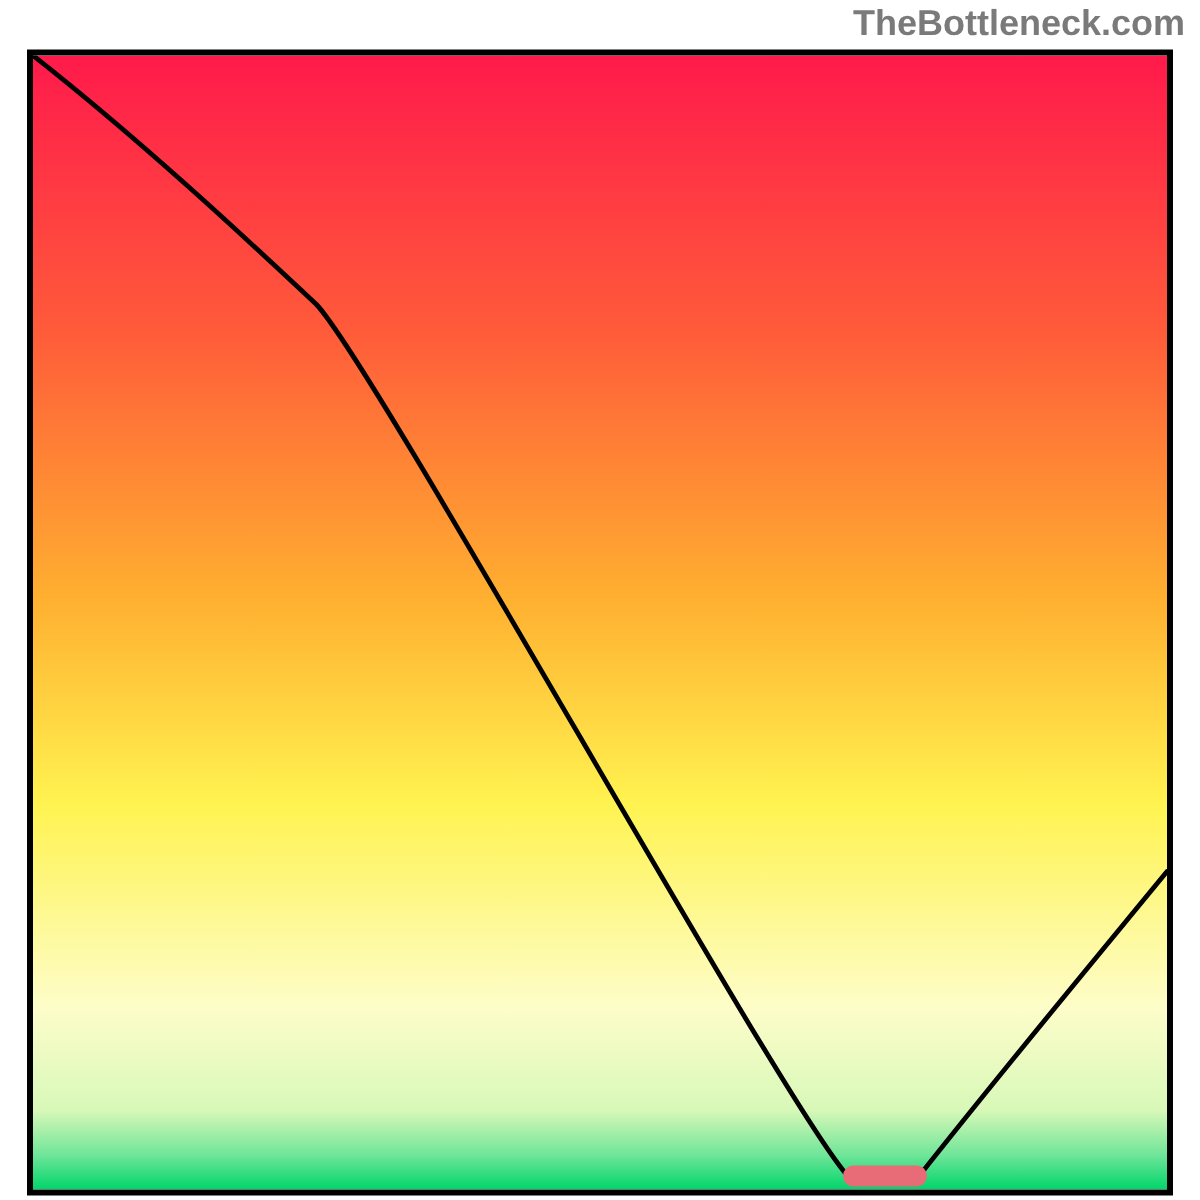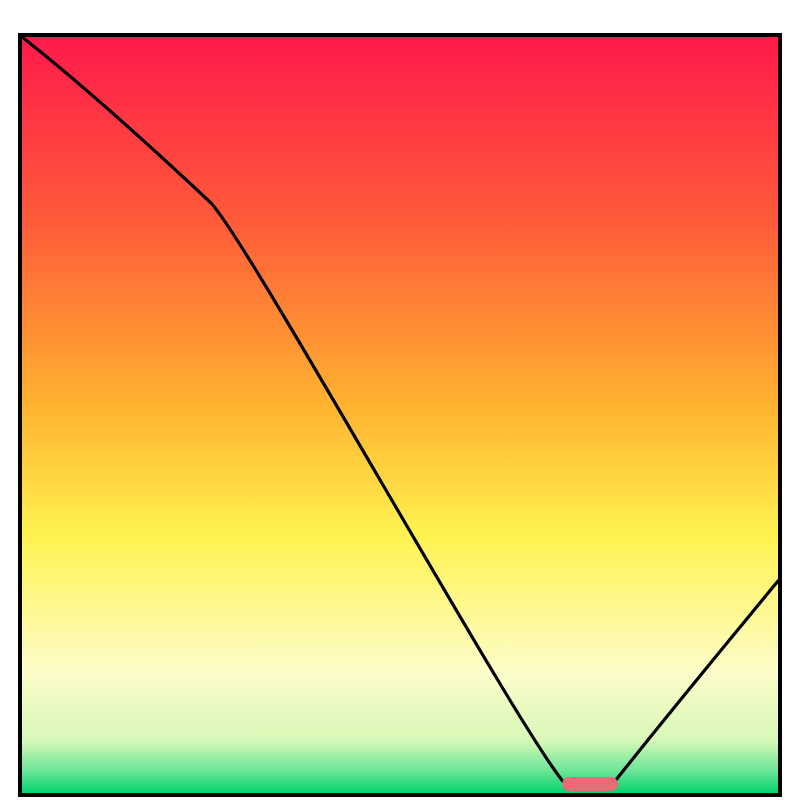--- a/index.html
+++ b/index.html
@@ -49,20 +49,21 @@
   }
   .marker {
     fill: #e86b78;
     stroke: none;
   }
 </style>
 </head>
 <body>
 
 <div class="wrap">
+  <div class="watermark">TheBottleneck.com</div>
 
   <svg class="plot" viewBox="0 0 756 756" preserveAspectRatio="none">
     <defs>
       <linearGradient id="bg-grad" x1="0" y1="0" x2="0" y2="1">
         <stop offset="0%" stop-color="#ff1a4b"></stop>
         <stop offset="24%" stop-color="#ff5a3a"></stop>
         <stop offset="48%" stop-color="#ffb030"></stop>
         <stop offset="66%" stop-color="#fff350"></stop>
         <stop offset="84%" stop-color="#fdfdc9"></stop>
         <stop offset="93%" stop-color="#d8f8b8"></stop>

